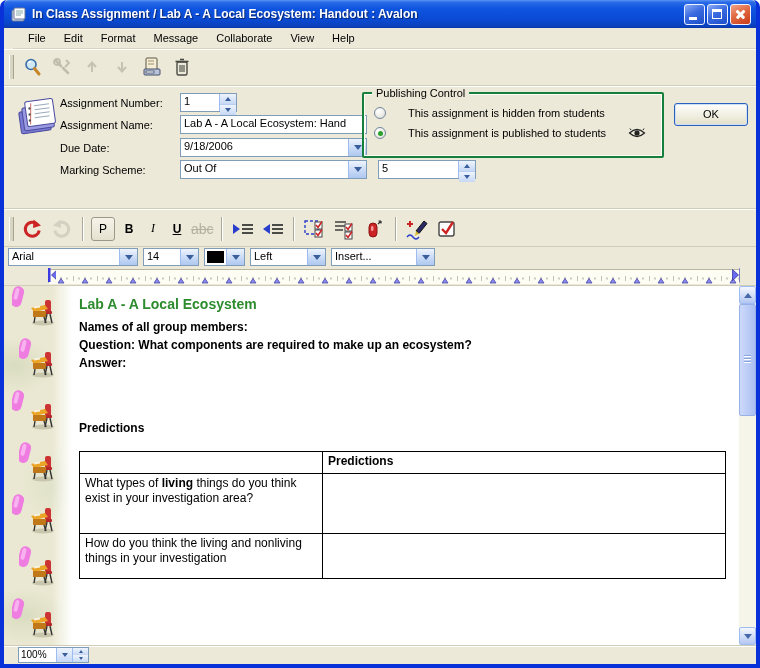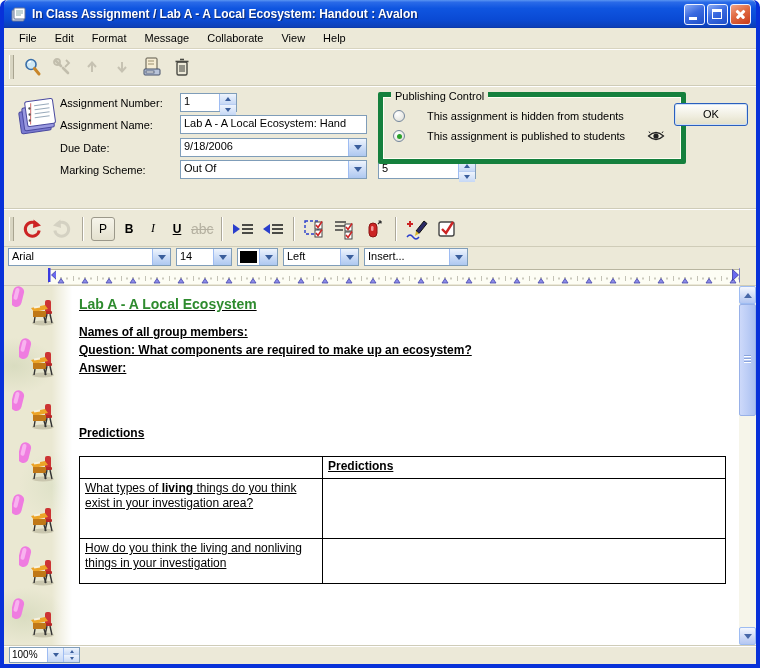--- a/index.html
+++ b/index.html
@@ -11,41 +11,41 @@
   .titlebar .ticon{width:17px;height:17px;margin-right:5px;flex:0 0 auto;}
   .titlebar .ttext{flex:1;color:#fff;font-size:12px;font-weight:bold;white-space:nowrap;overflow:hidden;text-shadow:1px 1px 1px #08246a;}
   .tb-btn{width:21px;height:21px;border-radius:3px;border:1px solid #eef2ff;margin-left:2px;position:relative;box-sizing:border-box;}
   .tb-btn.minmax{background:linear-gradient(150deg,#8cacf4 0%,#3a6ae0 45%,#1e4ec8 100%);}
   .tb-btn.close{background:linear-gradient(150deg,#f2a488 0%,#e06a42 45%,#c93a18 100%);}
   .g-min{position:absolute;left:4px;bottom:4px;width:8px;height:3px;background:#fff;}
   .g-max{position:absolute;left:4px;top:4px;width:10px;height:10px;border:1px solid #fff;border-top-width:3px;box-sizing:border-box;}
   .g-x1,.g-x2{position:absolute;left:4px;top:8px;width:11px;height:2.5px;background:#fff;border-radius:1px;}
   .g-x1{transform:rotate(45deg);} .g-x2{transform:rotate(-45deg);}
   
-  .menubar{height:20px;flex:0 0 20px;display:flex;align-items:center;padding-left:6px;border-bottom:1px solid #d8d4c0;font-size:11px;}
+  .menubar{height:20px;flex:0 0 20px;display:flex;align-items:center;padding-left:6px;border-bottom:1px solid #d8d4c0;font-size:11px;margin-left:9px;}
   .menu-item{padding:2px 9px;color:#000;}
   
   .toolbar{height:36px;flex:0 0 36px;display:flex;align-items:center;border-bottom:1px solid #cfccb8;box-shadow:inset 0 1px 0 #fff;}
   .grip{width:3px;height:24px;margin:0 3px 0 5px;border-left:1px solid #fff;border-right:1px solid #a8a490;background:#d8d5c2;}
   .tool{width:26px;height:26px;display:flex;align-items:center;justify-content:center;margin:0 2px;}
   .sep{width:1px;height:24px;background:#aca899;border-right:1px solid #fff;margin:0 5px;}
   
   .formpanel{height:122px;flex:0 0 122px;position:relative;border-bottom:1px solid #cfccb8;box-shadow:inset 0 1px 0 #fff;font-size:11px;}
   .flabel{position:absolute;left:56px;height:18px;line-height:18px;color:#000;}
   .fctl{position:absolute;box-sizing:border-box;}
   .inputbox{display:flex;align-items:stretch;background:#fff;border:1px solid #7f9db9;height:19px;box-sizing:border-box;font-size:11px;}
   .inputbox .val{flex:1;padding:1px 3px 0;overflow:hidden;white-space:nowrap;}
   .dd-btn{width:17px;background:linear-gradient(180deg,#eef4fd,#c6d8f5 60%,#aec8f0);border-left:1px solid #9ebcf2;display:flex;align-items:center;justify-content:center;}
   .dd-btn::after{content:"";border:4px solid transparent;border-top:5px solid #3a5e9c;margin-top:4px;}
   .spin-btns{width:16px;display:flex;flex-direction:column;border-left:1px solid #9ebcf2;}
   .spin-btns i{flex:1;background:linear-gradient(180deg,#eef4fd,#c6d8f5);display:flex;align-items:center;justify-content:center;}
   .spin-btns i:first-child{border-bottom:1px solid #b8cdf2;}
   .spin-btns i.up::after{content:"";border:3px solid transparent;border-bottom:4px solid #3a5e9c;margin-bottom:3px;}
   .spin-btns i.dn::after{content:"";border:3px solid transparent;border-top:4px solid #3a5e9c;margin-top:3px;}
-  .groupbox{position:absolute;left:374px;top:6px;width:298px;height:62px;border:5px solid #15803d;border-radius:2px;box-shadow:inset 0 0 0 1px #fffef4;}
+  .groupbox{position:absolute;left:358px;top:6px;width:298px;height:62px;border:2px solid #15803d;border-radius:2px;box-shadow:inset 0 0 0 1px #fffef4;}
   .groupbox .legend{position:absolute;left:8px;top:-7px;background:#ece9d8;padding:0 4px;font-size:11px;}
   .radio-row{position:absolute;left:10px;display:flex;align-items:center;height:14px;gap:16px;}
   .radio{width:12px;height:12px;border-radius:50%;border:1px solid #74869c;background:radial-gradient(circle at 35% 30%,#fff,#dcdcd4);box-sizing:border-box;margin-right:6px;position:relative;}
   .radio.sel::after{content:"";position:absolute;left:2.5px;top:2.5px;width:5px;height:5px;border-radius:50%;background:#2ba12b;}
   .ok-btn{position:absolute;right:8px;top:17px;width:72px;height:21px;border:1px solid #2a5fbe;border-radius:3px;background:linear-gradient(180deg,#fefefe,#efedde 60%,#e2dfc8);box-shadow:inset 0 0 0 1px #cfe0f4;font-size:11px;text-align:center;line-height:20px;}
   
   .edtool{height:37px;flex:0 0 37px;display:flex;align-items:center;border-top:1px solid #fff;box-shadow:inset 0 -1px 0 #cfccb8;}
   .txtbtn{min-width:20px;height:20px;display:flex;align-items:center;justify-content:center;font-size:12px;margin:0 2px;}
   .pbtn{border:1px solid #9b988a;border-radius:3px;width:22px;height:22px;background:linear-gradient(#f6f4ea,#e4e1cf);}
   .bold{font-weight:bold;} .ital{font-style:italic;font-family:"Liberation Serif",serif;} .und{text-decoration:underline;font-weight:bold;}
@@ -63,40 +63,40 @@
   .docarea{flex:1;position:relative;background:#fff;overflow:hidden;}
   .deco{position:absolute;left:0;top:0;bottom:0;width:68px;background:
       radial-gradient(60px 40px at 10px 80px,#d9dcc0 0%,rgba(217,220,192,0) 70%),
       radial-gradient(50px 50px at 50px 200px,#dfe2c8 0%,rgba(223,226,200,0) 70%),
       radial-gradient(60px 40px at 20px 330px,#d9dcc0 0%,rgba(217,220,192,0) 70%),
       #eae8d2;}
   .deco::after{content:"";position:absolute;inset:0;background:linear-gradient(90deg,rgba(255,255,255,0) 70%,#fff 100%);}
   .deco-row{position:relative;height:52px;}
   .deco-row .cap{position:absolute;top:0;}
   .deco-row .dsk{position:absolute;left:26px;top:13px;}
-  .doccontent{position:absolute;left:68px;top:0;right:17px;bottom:0;padding:0 4px 0 7px;color:#000;text-decoration:underline;}
+  .doccontent{position:absolute;left:68px;top:0;right:17px;bottom:0;padding:0 4px 0 7px;color:#000;}
   .doc-h1{margin-top:10px;font-size:14px;line-height:16px;font-weight:bold;color:#2e8b2e;}
   .doc-line{font-size:12px;line-height:14px;font-weight:bold;}
-  .m13{margin-top:13px;} .m12{margin-top:4px;} .m51{margin-top:51px;} .m16{margin-top:16px;}
+  .m13{margin-top:8px;} .m12{margin-top:4px;} .m51{margin-top:51px;} .m16{margin-top:16px;}
   table.ptable{border-collapse:collapse;width:647px;table-layout:fixed;font-size:12px;line-height:15px;}
   .ptable td{border:1px solid #000;vertical-align:top;padding:2px 5px;}
   .ptable .c1{width:232px;}
   .ptable .hdr{font-weight:bold;height:17px;}
   .ptable .r1{height:55px;} .ptable .r2{height:71px;} .ptable .r3{height:40px;}
   
   .vscroll{position:absolute;right:0;top:0;bottom:0;width:17px;background:#f6f5ea;}
   .sbtn{position:absolute;left:0;width:17px;height:18px;border:1px solid #9ebcf2;border-radius:2px;background:linear-gradient(180deg,#f4f7fe,#cdd9f6 60%,#b4c7f2);box-sizing:border-box;display:flex;align-items:center;justify-content:center;}
   .sbtn.up{top:0;} .sbtn.dn{bottom:0;}
   .sbtn.up::after{content:"";border:4px solid transparent;border-bottom:5px solid #4868a8;margin-bottom:4px;}
   .sbtn.dn::after{content:"";border:4px solid transparent;border-top:5px solid #4868a8;margin-top:4px;}
   .sthumb{position:absolute;left:0;top:18px;width:17px;height:112px;border:1px solid #98b1e8;border-radius:2px;background:linear-gradient(90deg,#cdd9fa,#bccdf6 50%,#aabff0);box-sizing:border-box;}
   .sthumb::after{content:"";position:absolute;left:4px;top:50px;width:7px;height:8px;
      background:linear-gradient(#8aa4dd 1px,#fff 1px,#fff 2px,transparent 2px);background-size:7px 3px;background-repeat:repeat-y;}
   
-  .statusbar{height:18px;flex:0 0 18px;border-top:1px solid #cfccb8;box-shadow:inset 0 1px 0 #fff;display:flex;align-items:center;padding-left:5px;}
+  .statusbar{height:18px;flex:0 0 18px;border-top:1px solid #cfccb8;box-shadow:inset 0 1px 0 #fff;display:flex;align-items:center;padding-left:14px;}
   .zoomctl{display:flex;align-items:stretch;background:#fff;border:1px solid #7f9db9;height:16px;box-sizing:border-box;font-size:10px;}
   .zoomctl .val{width:33px;padding:1px 2px 0;}
   .zoomctl .dd{width:15px;background:linear-gradient(180deg,#eef4fd,#c6d8f5);border-left:1px solid #9ebcf2;display:flex;align-items:center;justify-content:center;}
   .zoomctl .dd::after{content:"";border:3px solid transparent;border-top:4px solid #3a5e9c;margin-top:3px;}
   .zoomctl .sp{width:15px;display:flex;flex-direction:column;border-left:1px solid #9ebcf2;}
   .zoomctl .sp i{flex:1;background:linear-gradient(180deg,#eef4fd,#c6d8f5);display:flex;align-items:center;justify-content:center;}
   .zoomctl .sp i.u::after{content:"";border:2.5px solid transparent;border-bottom:3px solid #3a5e9c;margin-bottom:2px;}
   .zoomctl .sp i.d::after{content:"";border:2.5px solid transparent;border-top:3px solid #3a5e9c;margin-top:2px;}
 </style>
 </head>
@@ -360,21 +360,21 @@
     </span>
     <span class="tool">
       <svg width="22" height="22" viewBox="0 0 22 22">
         <rect x="3" y="4" width="15" height="14" rx="2" fill="#fff" stroke="#444" stroke-width="1.4"></rect>
         <path d="M6 11 L10 15 L17 4" fill="none" stroke="#cc2424" stroke-width="2.4"></path>
       </svg>
     </span>
   </div>
 
   <div class="fontrow">
-    <div class="combo" style="width:163px">
+    <div class="combo" style="width:130px">
       <span class="val">Arial</span>
       <span class="dd-btn"></span>
     </div>
     <div class="combo" style="width:56px">
       <span class="val">14</span>
       <span class="dd-btn"></span>
     </div>
     <div class="combo" style="width:41px">
       <span class="swatch"></span>
       <span class="dd-btn"></span>

